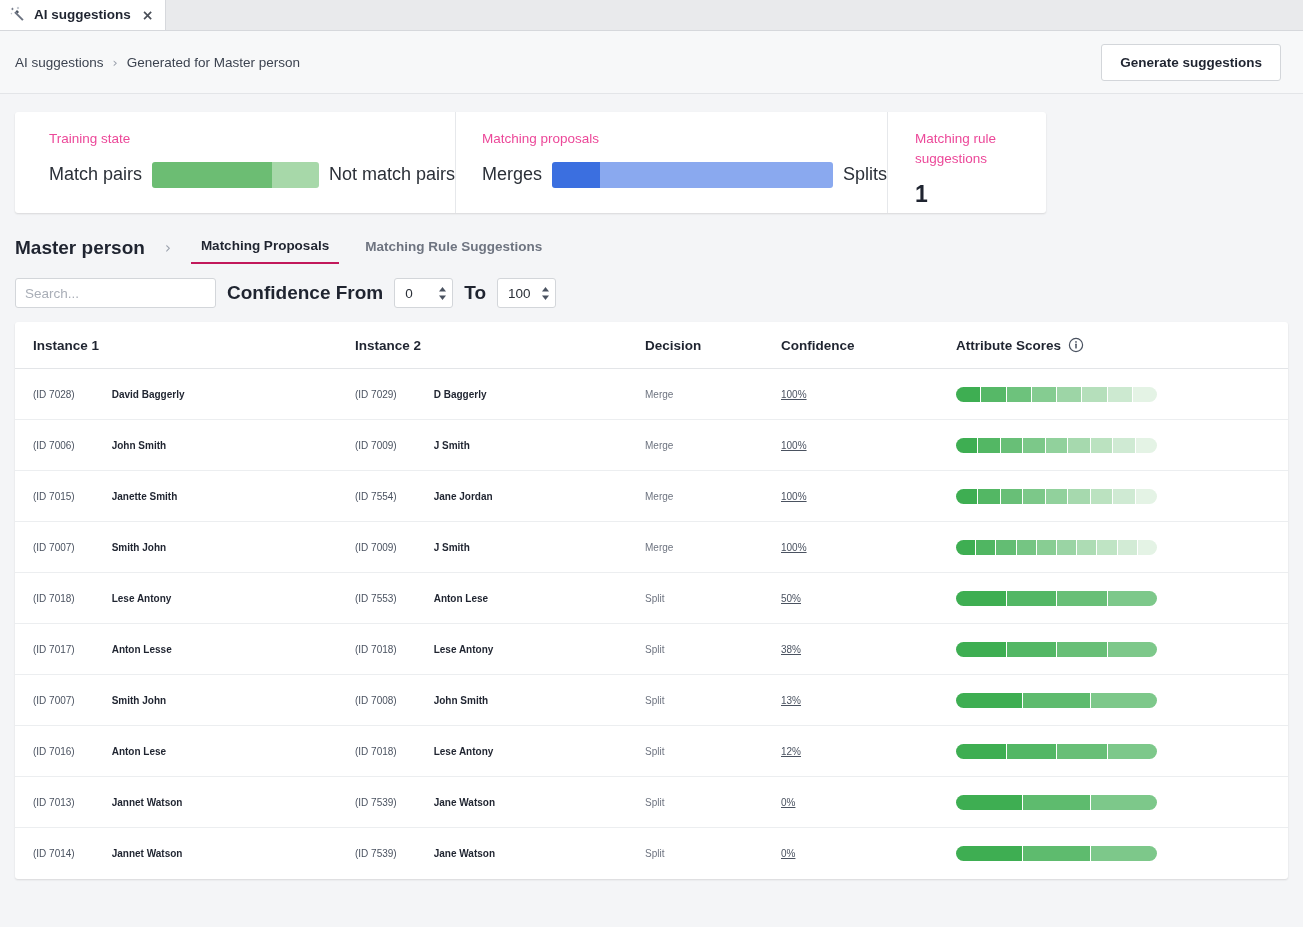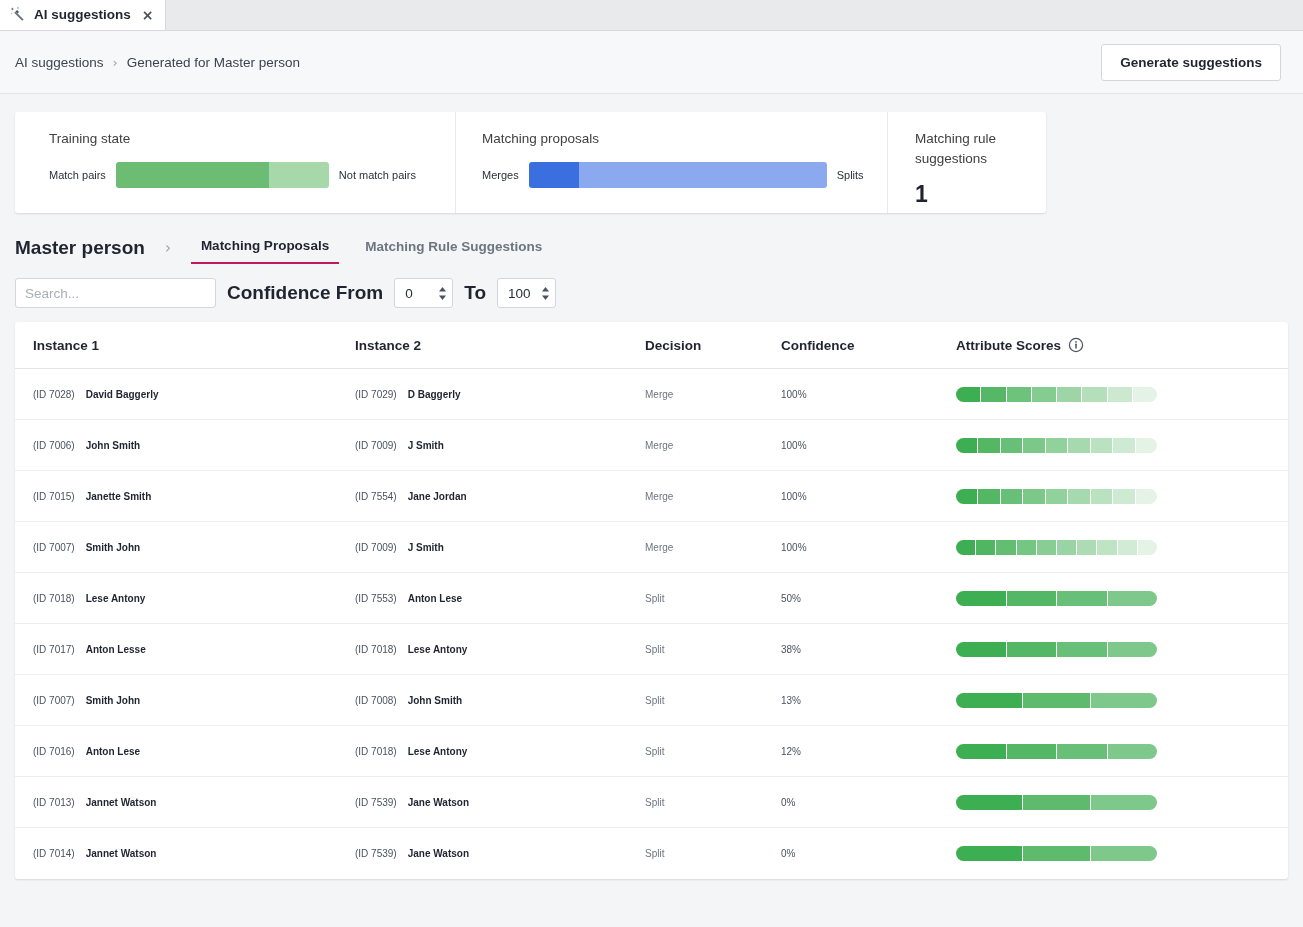--- a/index.html
+++ b/index.html
@@ -80,26 +80,26 @@
     height: 101px;
     background: #ffffff;
     border-radius: 3px;
     box-shadow: 0 1px 2px rgba(0,0,0,.12);
     display: flex;
     align-items: stretch;
   }
   .card { padding: 17px 0 0 34px; position: relative; }
   .card-title {
     font-size: 13.5px;
-    color: #404040;
+    color: #ec4899;
     margin-bottom: 13px;
     line-height: 1.45;
   }
   .bar-row { display: flex; align-items: center; gap: 10px; }
-  .bar-label { font-size: 11px; color: #2b3038; white-space: nowrap; }
+  .bar-label { font-size: 18px; color: #2b3038; white-space: nowrap; }
   .segbar { display: flex; height: 26px; border-radius: 3px; overflow: hidden; }
   .seg { height: 100%; }
 
   .card-training { width: 440px; }
   .card-proposals { width: 432px; border-left: 1px solid #e6e8eb; padding-left: 26px; }
   .card-rules { flex: 1; border-left: 1px solid #e6e8eb; padding-left: 27px; }
   .rule-count { font-size: 23px; font-weight: bold; color: #1f2430; margin-top: 2px; }
 
   
   .sectiontabs {
@@ -195,23 +195,23 @@
   .trow {
     display: flex;
     align-items: center;
     height: 51px;
     border-bottom: 1px solid #eceef0;
     padding: 0 0 0 18px;
   }
   .trow:last-child { border-bottom: none; }
   .cell { display: flex; align-items: center; font-size: 10px; }
   .pid { color: #4a5260; margin-right: 11px; }
-  .pname { font-weight: bold; color: #1f2430; }
+  .pname { font-weight: bold; color: #1f2430; margin-left: 26px; }
   .decision { color: #6e7480; }
-  .conf { color: #4a5260; }
+  .conf { color: #4a5260; text-decoration: underline; }
   .scorebar { display: flex; height: 15px; border-radius: 8px; overflow: hidden; width: 201px; gap: 1px; }
   .sseg { height: 100%; flex: 1; }
 </style>
 </head>
 <body>
 
 <div class="tabbar">
   <div class="tab">
     <svg class="wand-icon" viewBox="0 0 17 17">
       <path d="M5.6 5.4 L13.6 13.4 L12.2 14.8 L4.2 6.8 Z" fill="#6b7280"></path>

